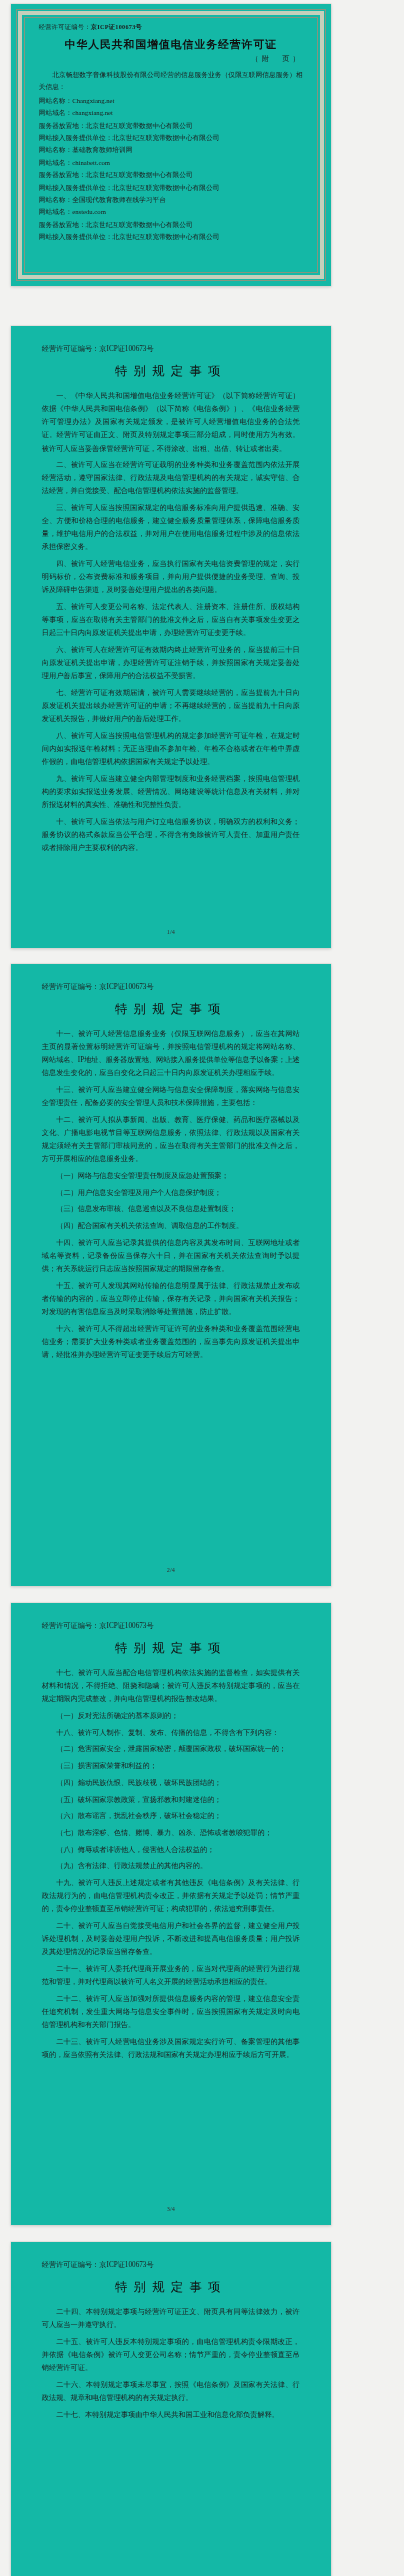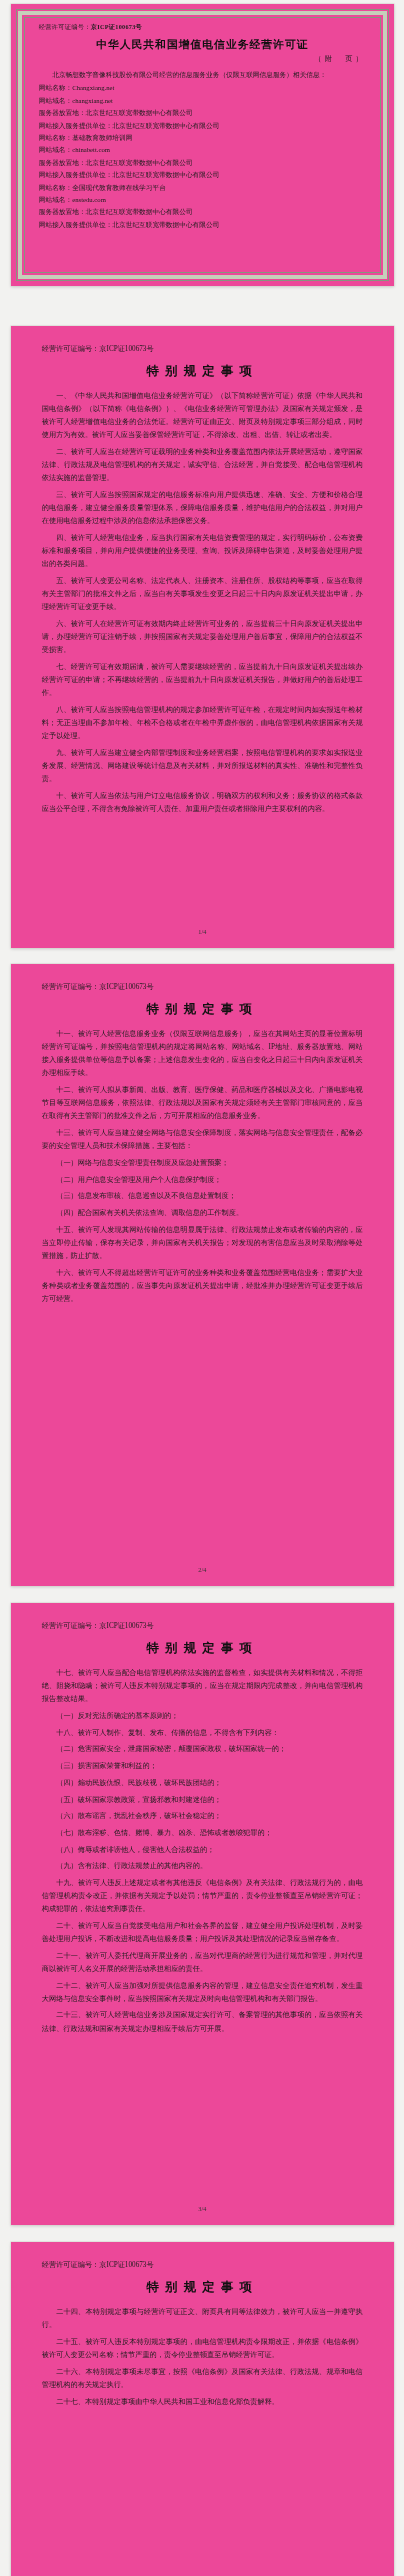--- a/index.html
+++ b/index.html
@@ -5,22 +5,22 @@
   html, body { margin:0; padding:0; }
   body {
     width:405px;
     background:#f2f2f0;
     font-family:"Liberation Serif","DejaVu Serif",serif;
     color:#1c1c1c;
   }
   .canvas { position:relative; width:405px; height:2873px; overflow:hidden; }
 
   .sheet {
-    position:absolute; left:10.8px; width:383px;
-    background:#ec4899;
+    position:absolute; left:10.8px; width:320px;
+    background:#14b8a6;
     box-shadow:0 0 0 0.5px #d8d5cf, 0 1px 3.1px rgba(0,0,0,.18);
     overflow:hidden;
   }
 
   
   .pos-cert { top:4.1px;   height:282px; }
   .pos-p1   { top:326px;  height:622px; }
   .pos-p2   { top:964px; height:622px; }
   .pos-p3   { top:1603px; height:622px; }
   .pos-p4   { top:2242px; height:622px; }
@@ -39,21 +39,21 @@
   .cert-sub { text-align:right; font-size:7.2px; letter-spacing:3.1px; margin-bottom:5.2px; }
   .cert-body { font-size:6.7px; line-height:1.85; }
   .cert-intro { margin:0 0 1px; text-indent:2em; text-align:justify; }
   .cert-line { white-space:nowrap; }
 
   
   .prov-inner { position:absolute; inset:17.5px 31px 36px; }
   .prov-no { font-size:7.2px; font-weight:normal; }
   .prov-title {
     margin:9.3px 0 10.3px; text-align:center;
-    font-size:12.4px; font-weight:bold; letter-spacing:6.2px; color:#111;
+    font-size:12.4px; font-weight:normal; letter-spacing:6.2px; color:#111;
   }
   .para {
     margin:0 0 3.6px; font-size:7.2px; line-height:1.82;
     text-align:justify; text-indent:2em;
   }
   .page-no {
     position:absolute; bottom:13.4px; left:0; right:0;
     text-align:center; font-size:6.2px; color:#333;
   }
 </style>
@@ -113,26 +113,27 @@
     <div class="page-no">1/4</div>
   </section>
 
   <section class="sheet pos-p2">
     <div class="prov-inner">
       <div class="prov-no">
         <span>经营许可证编号：</span><span>京ICP证100673号</span>
       </div>
       <h2 class="prov-title">特别规定事项</h2>
       <p class="para">十一、被许可人经营信息服务业务（仅限互联网信息服务），应当在其网站主页的显著位置标明经营许可证编号，并按照电信管理机构的规定将网站名称、网站域名、IP地址、服务器放置地、网站接入服务提供单位等信息予以备案；上述信息发生变化的，应当自变化之日起三十日内向原发证机关办理相应手续。</p>
+      <p class="para">十三、被许可人应当建立健全网络与信息安全保障制度，落实网络与信息安全管理责任，配备必要的安全管理人员和技术保障措施，主要包括：</p>
       <p class="para">十二、被许可人拟从事新闻、出版、教育、医疗保健、药品和医疗器械以及文化、广播电影电视节目等互联网信息服务，依照法律、行政法规以及国家有关规定须经有关主管部门审核同意的，应当在取得有关主管部门的批准文件之后，方可开展相应的信息服务业务。</p>
-      <p class="para">十三、被许可人应当建立健全网络与信息安全保障制度，落实网络与信息安全管理责任，配备必要的安全管理人员和技术保障措施，主要包括：</p>
       <p class="para">（一）网络与信息安全管理责任制度及应急处置预案；</p>
       <p class="para">（二）用户信息安全管理及用户个人信息保护制度；</p>
       <p class="para">（三）信息发布审核、信息巡查以及不良信息处置制度；</p>
       <p class="para">（四）配合国家有关机关依法查询、调取信息的工作制度。</p>
+      <p class="para">十四、被许可人应当记录其提供的信息内容及其发布时间、互联网地址或者域名等资料，记录备份应当保存六十日，并在国家有关机关依法查询时予以提供；有关系统运行日志应当按照国家规定的期限留存备查。</p>
       <p class="para">十五、被许可人发现其网站传输的信息明显属于法律、行政法规禁止发布或者传输的内容的，应当立即停止传输，保存有关记录，并向国家有关机关报告；对发现的有害信息应当及时采取消除等处置措施，防止扩散。</p>
       <p class="para">十六、被许可人不得超出经营许可证许可的业务种类和业务覆盖范围经营电信业务；需要扩大业务种类或者业务覆盖范围的，应当事先向原发证机关提出申请，经批准并办理经营许可证变更手续后方可经营。</p>
     </div>
     <div class="page-no">2/4</div>
   </section>
 
   <section class="sheet pos-p3">
     <div class="prov-inner">
       <div class="prov-no">
         <span>经营许可证编号：</span><span>京ICP证100673号</span>

